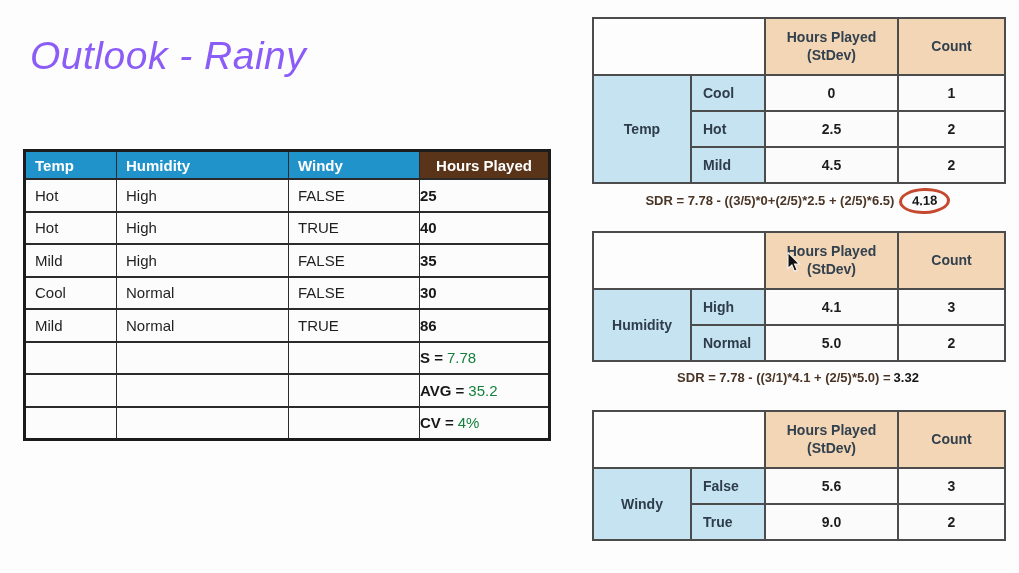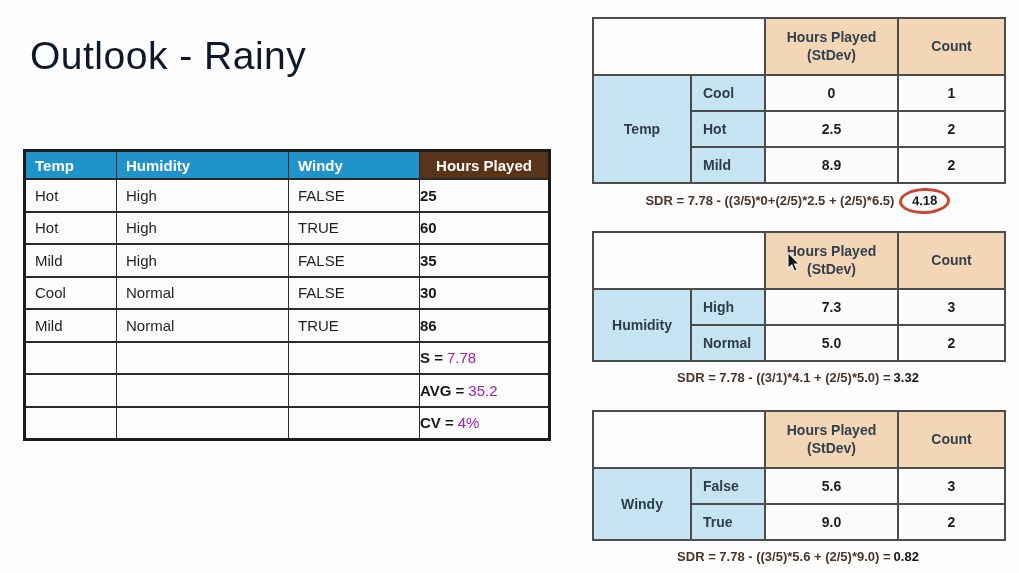--- a/index.html
+++ b/index.html
@@ -2,21 +2,21 @@
 <html><head>
 <meta charset="utf-8">
 <style>
   html,body{margin:0;padding:0;background:#e9e9e9;}
   .slide{
     position:relative;width:1019px;height:573px;background:#fdfdfd;
     font-family:"Liberation Sans",sans-serif;overflow:hidden;
   }
   .title{
     position:absolute;left:30px;top:34px;margin:0;
-    font-size:39px;font-weight:300;color:#0f172a;letter-spacing:.5px;
+    font-size:39px;font-weight:300;color:#8b5cf6;letter-spacing:.5px;font-style:italic;
   }
 
   
   .main{
     position:absolute;left:23px;top:149px;width:525px;
     border-collapse:collapse;table-layout:fixed;
     border:3px solid #1c1c1c;background:#fcfcfc;
   }
   .main th,.main td{
     border-top:2px solid #2b2b2b;border-bottom:2px solid #2b2b2b;
@@ -24,21 +24,21 @@
     overflow:hidden;white-space:nowrap;
   }
   .main th{
     height:24px;font-size:15px;color:#ffffff;background:#2093cb;
     text-align:left;padding:1px 0 1px 9px;font-weight:700;
   }
   .main th.hp{background:#5a3418;text-align:center;padding-left:0;}
   .main td{height:28.5px;font-size:15px;color:#1f1f1f;padding-left:9px;}
   .main td.num{text-align:left;font-weight:700;padding-left:0;color:#171717;}
   .main td.sum{font-weight:700;}
-  .main td.sum .v{font-weight:400;color:#a21caf;margin-left:4px;}
+  .main td.sum .v{font-weight:400;color:#15803d;margin-left:4px;}
 
   
   .panel{position:absolute;left:592px;width:412px;}
   .bd{
     border-collapse:collapse;table-layout:fixed;width:412px;
     border:2.5px solid #474747;background:#fbfbfb;
   }
   .bd td{border:2px solid #4c4c4c;font-size:14px;overflow:hidden;}
   .bd tr.hdr td{height:53px;}
   .bd tbody td{height:32px;}
@@ -91,21 +91,21 @@
         <tr>
           <td>Hot</td>
           <td>High</td>
           <td>FALSE</td>
           <td class="num">25</td>
         </tr>
         <tr>
           <td>Hot</td>
           <td>High</td>
           <td>TRUE</td>
-          <td class="num">60</td>
+          <td class="num">40</td>
         </tr>
         <tr>
           <td>Mild</td>
           <td>High</td>
           <td>FALSE</td>
           <td class="num">35</td>
         </tr>
         <tr>
           <td>Cool</td>
           <td>Normal</td>
@@ -162,21 +162,21 @@
               <td class="val">0</td>
               <td class="val">1</td>
             </tr>
             <tr>
               <td class="blue lbl">Hot</td>
               <td class="val">2.5</td>
               <td class="val">2</td>
             </tr>
             <tr>
               <td class="blue lbl">Mild</td>
-              <td class="val">8.9</td>
+              <td class="val">4.5</td>
               <td class="val">2</td>
             </tr>
           </tbody>
         </table>
         <div class="sdr tight"><span>SDR = 7.78 - ((3/5)*0+(2/5)*2.5 + (2/5)*6.5)</span><span class="circled">4.18</span></div>
       </div>
       <div class="panel" style="top: 231px;">
         <table class="bd">
           <colgroup>
             <col style="width: 98px;">
@@ -188,21 +188,21 @@
             <tr class="hdr">
               <td class="blank" colspan="2"></td>
               <td class="tan"><span>Hours Played</span><br><span>(StDev)</span></td>
               <td class="tan">Count</td>
             </tr>
           </thead>
           <tbody>
             <tr>
               <td class="blue grp" rowspan="2">Humidity</td>
               <td class="blue lbl">High</td>
-              <td class="val">7.3</td>
+              <td class="val">4.1</td>
               <td class="val">3</td>
             </tr>
             <tr>
               <td class="blue lbl">Normal</td>
               <td class="val">5.0</td>
               <td class="val">2</td>
             </tr>
           </tbody>
         </table>
         <div class="sdr"><span>SDR = 7.78 - ((3/1)*4.1 + (2/5)*5.0) =</span><span class="res">3.32</span></div>
@@ -229,21 +229,20 @@
               <td class="val">5.6</td>
               <td class="val">3</td>
             </tr>
             <tr>
               <td class="blue lbl">True</td>
               <td class="val">9.0</td>
               <td class="val">2</td>
             </tr>
           </tbody>
         </table>
-        <div class="sdr"><span>SDR = 7.78 - ((3/5)*5.6 + (2/5)*9.0) =</span><span class="res">0.82</span></div>
       </div>
     </div>
 
   <svg class="cursor" width="17" height="21" viewBox="0 0 17 21">
     <path d="M2,0.5 L2,16.5 L5.9,13 L8.4,19.3 L11.1,18.1 L8.5,12 L13.4,12 Z" fill="#111111" stroke="#f6f6f6" stroke-width="1.1"></path>
   </svg>
 
 </div>
 
 </body></html>

